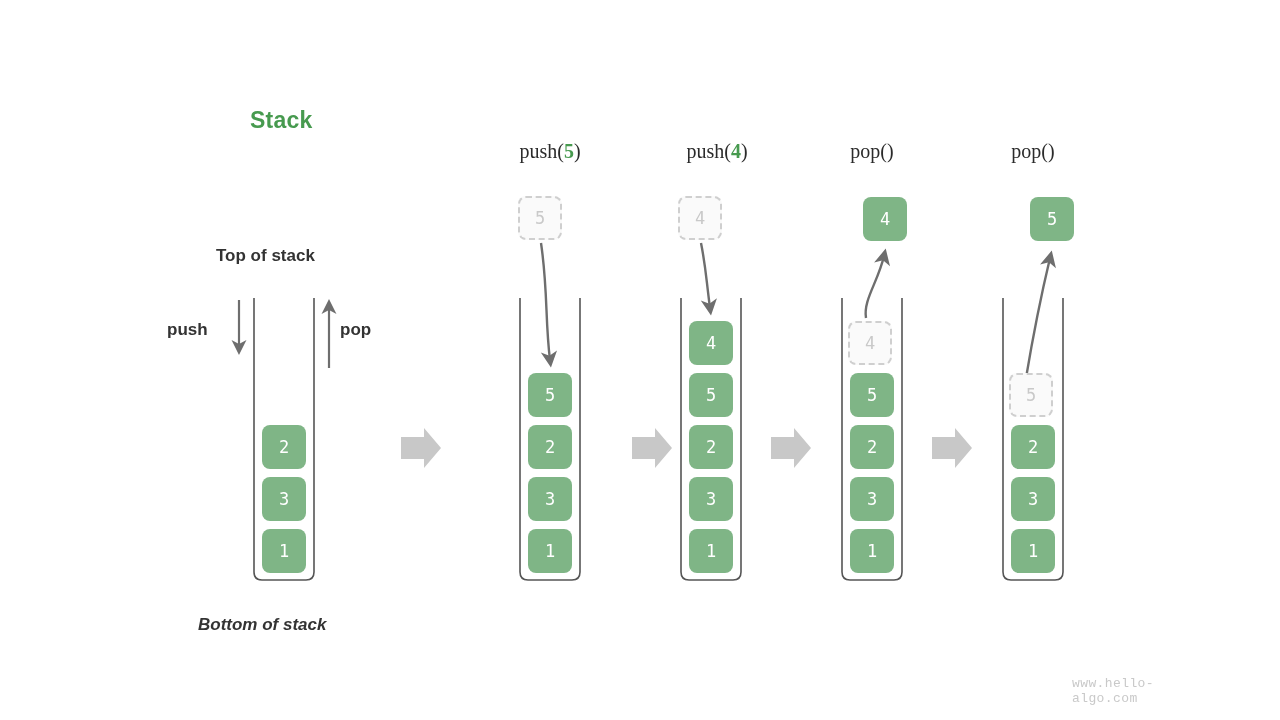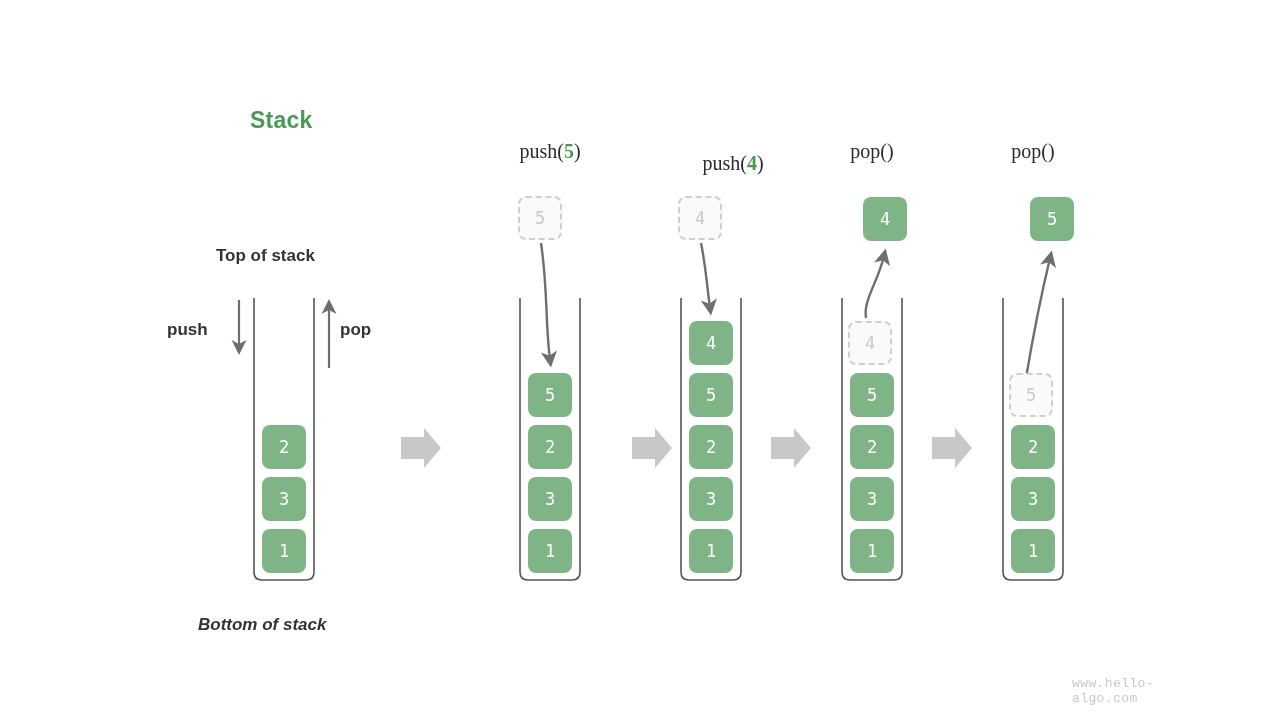--- a/index.html
+++ b/index.html
@@ -149,21 +149,21 @@
     </g>
   </svg>
 
   <div class="abs title-stack">Stack</div>
   <div class="abs lbl-top">Top of stack</div>
   <div class="abs lbl-bottom">Bottom of stack</div>
   <div class="abs lbl-push">push</div>
   <div class="abs lbl-pop">pop</div>
 
   <div class="abs op-label" style="left:470px;"><span>push</span>(<span class="arg">5</span>)</div>
-  <div class="abs op-label" style="left:653px;margin-top:12px;"><span>push</span>(<span class="arg">4</span>)</div>
+  <div class="abs op-label" style="left:637px;"><span>push</span>(<span class="arg">4</span>)</div>
   <div class="abs op-label" style="left:792px;"><span>pop</span>()</div>
   <div class="abs op-label" style="left:953px;"><span>pop</span>()</div>
 
   <div class="cell" style="left:262px; top:425px;">2</div>
   <div class="cell" style="left:262px; top:477px;">3</div>
   <div class="cell" style="left:262px; top:529px;">1</div>
 
   <div class="cell ghost" style="left:518px; top:196px;">5</div>
   <div class="cell" style="left:528px; top:373px;">5</div>
   <div class="cell" style="left:528px; top:425px;">2</div>

